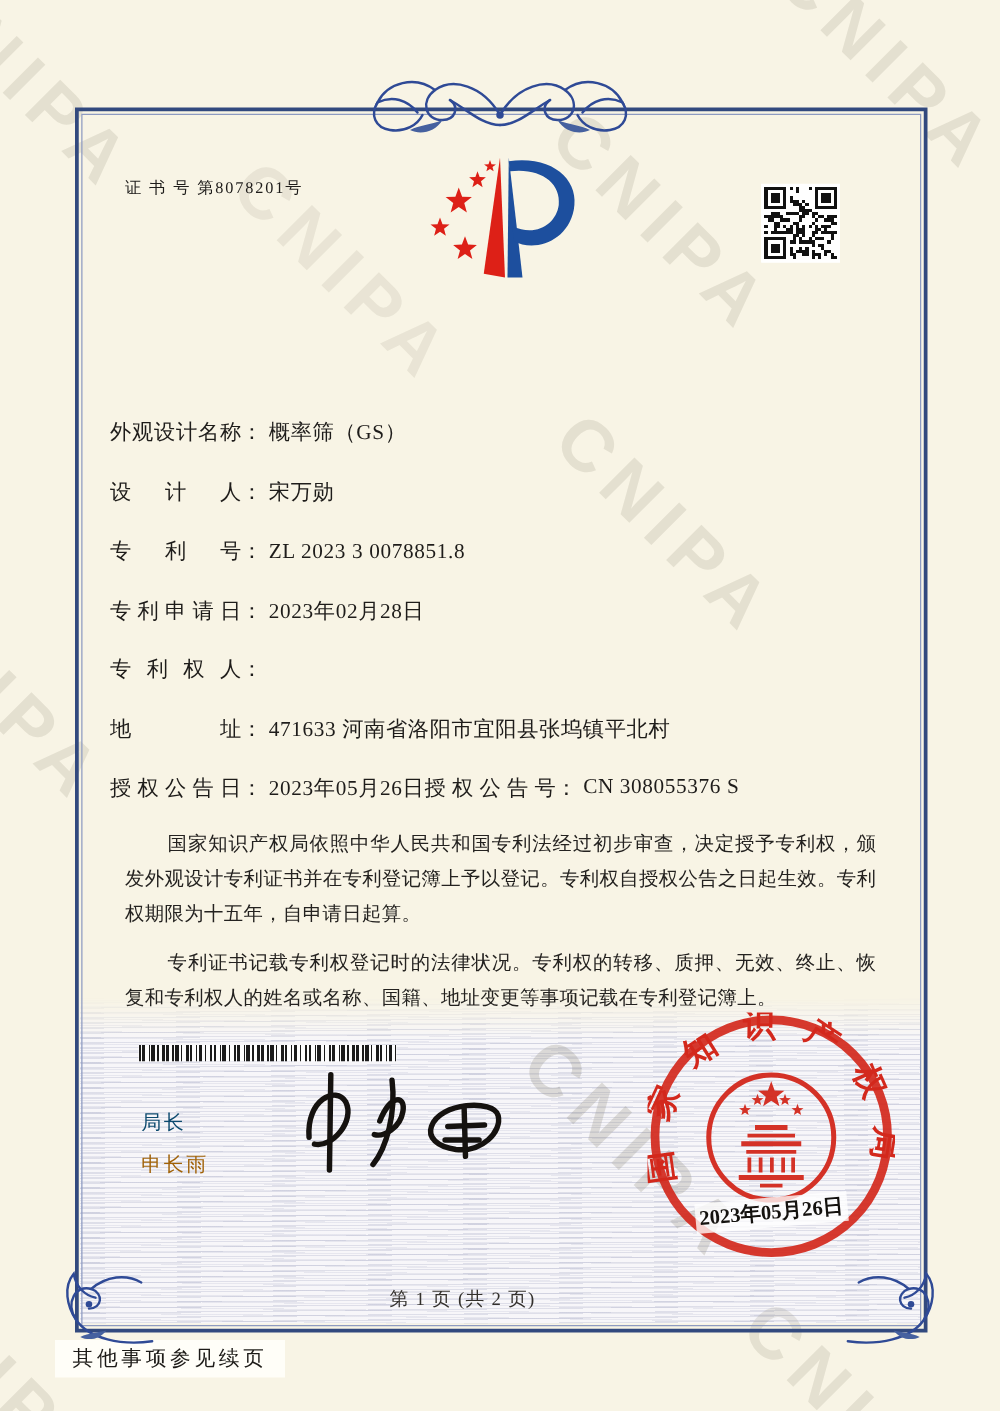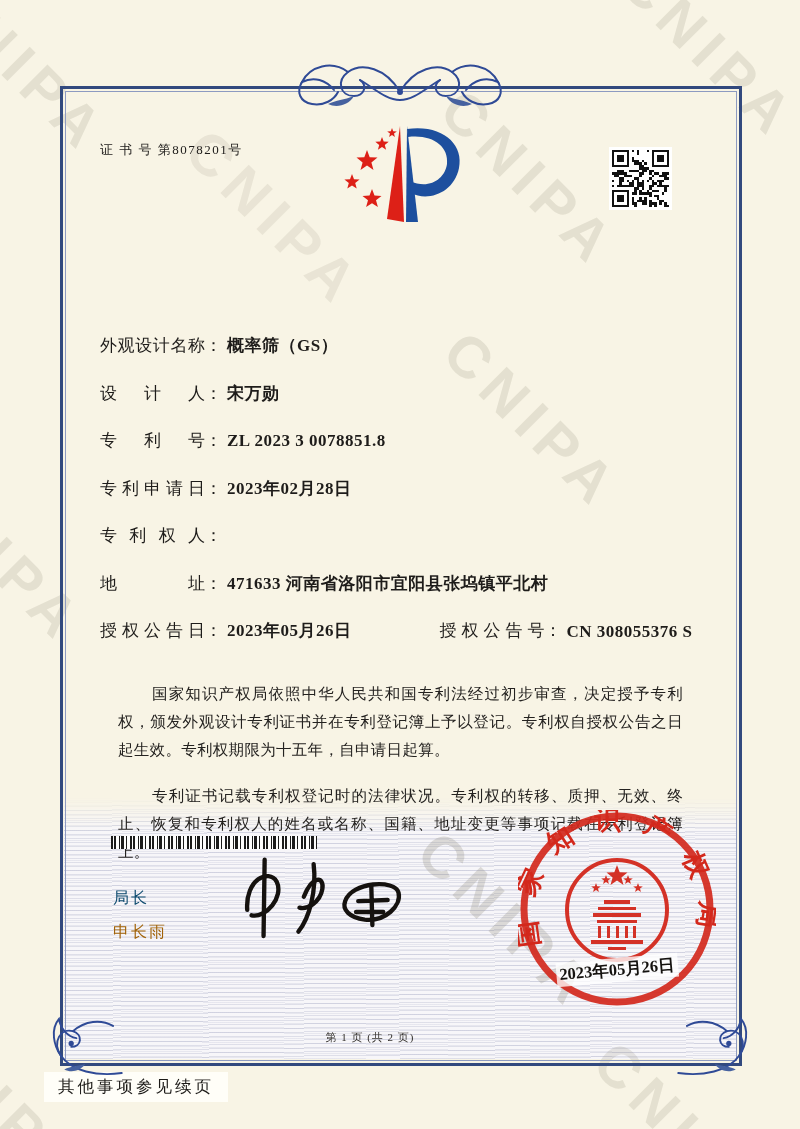--- a/index.html
+++ b/index.html
@@ -43,30 +43,30 @@
   
   .logo{position:absolute;left:340px;top:120px;width:130px;height:116px;}
 
   
   .qr{position:absolute;left:609px;top:147px;width:63px;height:63px;background:#fff;}
 
   .title{position:absolute;left:0;right:0;top:236px;margin:0;text-align:center;
          font-size:41px;font-weight:700;letter-spacing:7px;color:#141210;}
 
   
-  .fields{position:absolute;left:100px;top:334px;width:600px;font-size:17px;}
+  .fields{position:absolute;left:88px;top:334px;width:600px;font-size:17px;}
   .frow{margin-bottom:26.5px;height:21px;white-space:nowrap;display:flex;align-items:baseline;}
   .flabel{display:inline-block;width:105px;text-align:justify;text-align-last:justify;letter-spacing:0;}
   .colon{margin-right:5px;}
-  .fvalue{letter-spacing:0.5px;font-weight:bold;}
-  .fpair2{margin-left:88px;display:flex;align-items:flex-end;}
+  .fvalue{letter-spacing:0.5px;}
+  .fpair2{display:flex;align-items:flex-start;}
 
   
   .paras{position:absolute;left:100px;top:662px;width:601px;}
-  .para{margin:18px;font-size:15.5px;line-height:28px;text-align:justify;text-indent:2.2em;
+  .para{margin:0;font-size:15.5px;line-height:28px;text-align:justify;text-indent:2.2em;
         color:#242220;letter-spacing:0.3px;}
   .para + .para{margin-top:11px;}
 
   
   .barcode{position:absolute;left:111px;top:836px;width:206px;height:13px;background:#fff;
     background-image:repeating-linear-gradient(90deg,#1b1b1b 0 2px,#fdfdfd 2px 3px,#1b1b1b 3px 5px,
       #fdfdfd 5px 8px,#1b1b1b 8px 9px,#fdfdfd 9px 10px,#1b1b1b 10px 13px,#fdfdfd 13px 15px,
       #1b1b1b 15px 16px,#fdfdfd 16px 19px);}
 
   .director-title{position:absolute;left:113px;top:888px;font-size:16px;letter-spacing:2px;
@@ -77,21 +77,21 @@
   .signature{position:absolute;left:232px;top:852px;width:185px;height:95px;}
 
   
   .seal{position:absolute;left:518px;top:810px;width:198px;height:198px;z-index:5;}
   .seal svg{position:absolute;inset:0;}
   .seal-date{position:absolute;left:50%;top:148px;transform:translateX(-50%) rotate(-5deg);
       font-size:16.5px;font-weight:700;color:#14120f;white-space:nowrap;
       background:rgba(255,255,255,0.78);padding:1px 3px;}
 
   .page-indicator{position:absolute;left:0;right:60px;top:1030px;text-align:center;
-      font-size:11px;letter-spacing:1px;color:#33302c;}
+      font-size:15px;letter-spacing:1px;color:#33302c;}
 
   .cont-note{position:absolute;left:0;right:50px;top:1072px;text-align:left;padding-left:44px;}
   .cont-note span{display:inline-block;background:#fffef8;padding:4px 14px;
       font-size:16.5px;letter-spacing:3px;color:#1c1a17;}
 </style>
 </head>
 <body>
 
 <div class="page">
 

